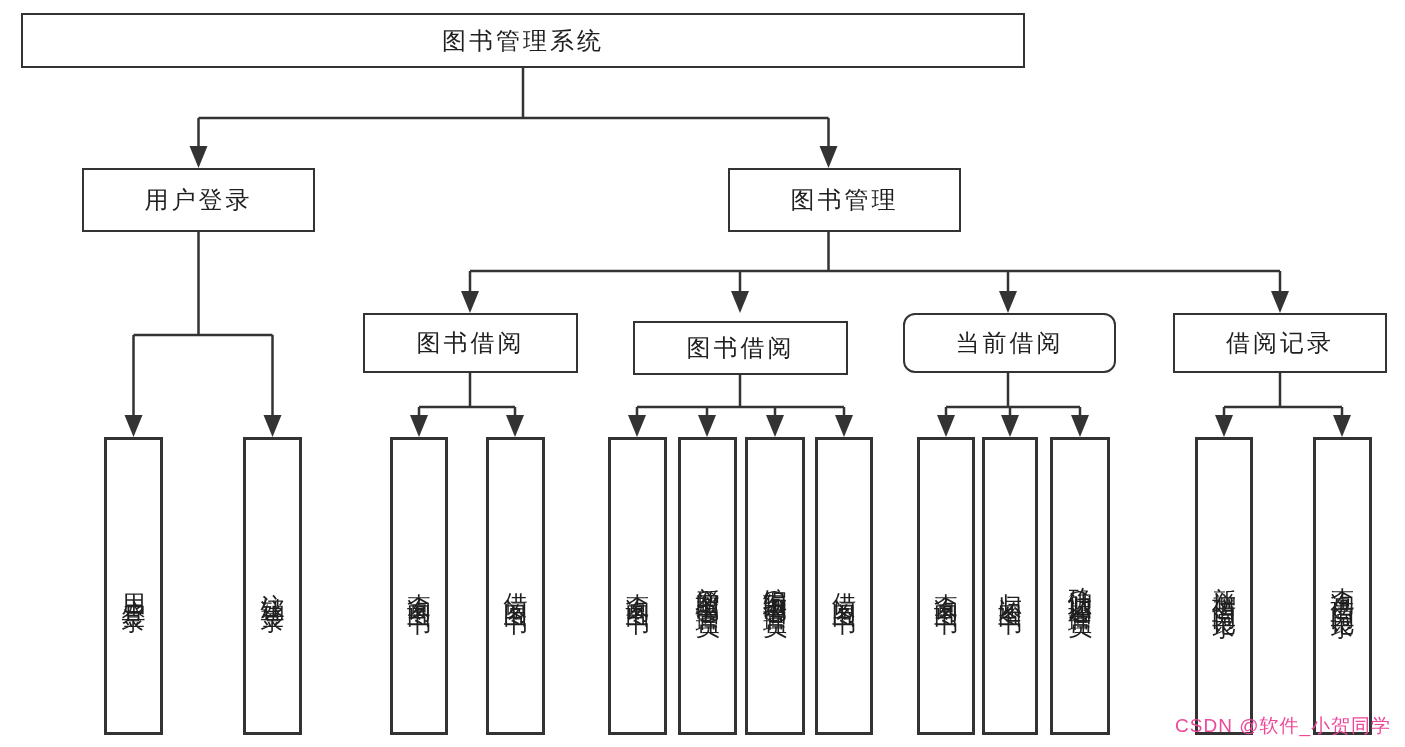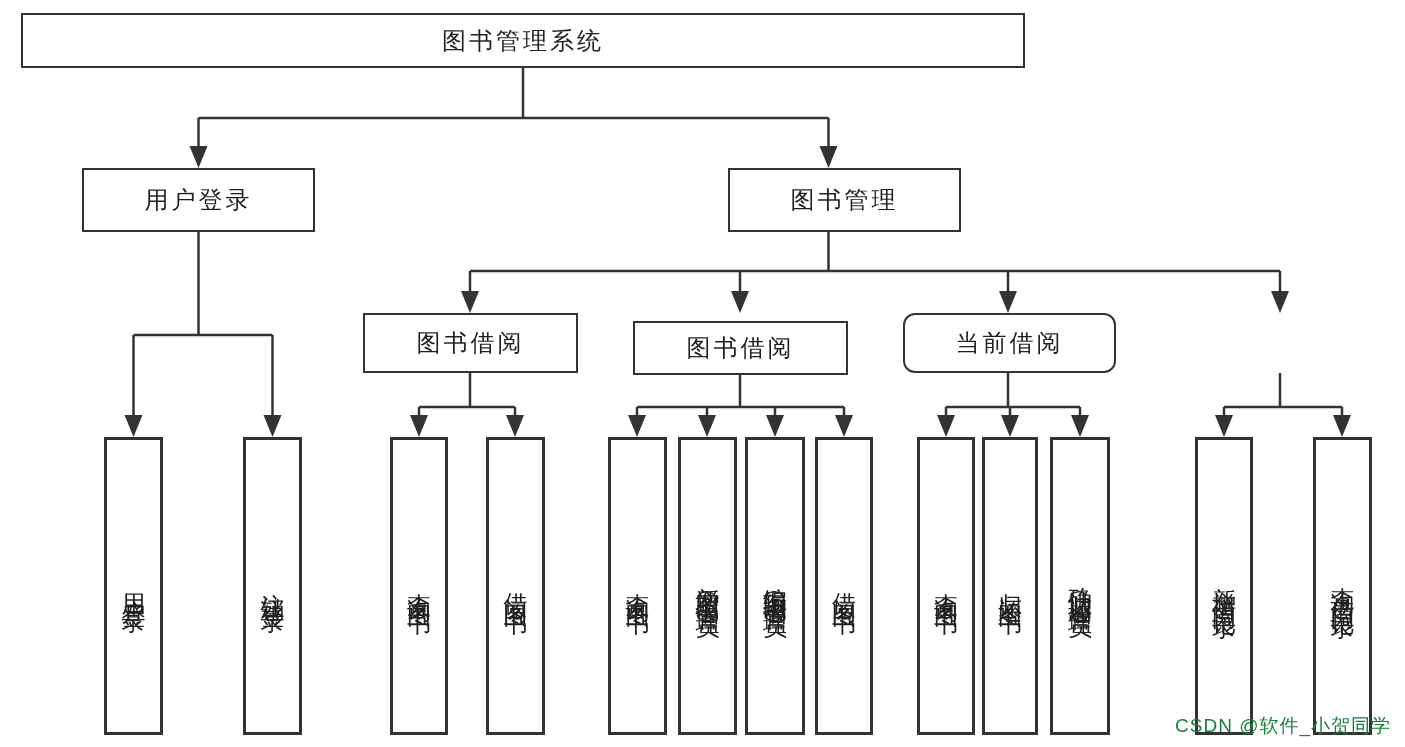--- a/index.html
+++ b/index.html
@@ -36,21 +36,21 @@
     letter-spacing:6px;
     white-space:nowrap;
   }
   .vbox .lbl.long { letter-spacing:4px; }
   .watermark {
     position:absolute;
     right:14px;
     bottom:8px;
     font-size:19px;
     letter-spacing:1px;
-    color:#15803d;
+    color:#ec4899;
     z-index:3;
     white-space:nowrap;
   }
 </style>
 </head>
 <body>
 
 <div class="canvas">
 
   <svg class="wires" width="1405" height="747" viewBox="0 0 1405 747">
@@ -106,20 +106,23 @@
 
   <div class="box" style="left:363px; top:313px; width:215px; height:60px;">
     <span class="lbl">图书借阅</span>
   </div>
   <div class="box" style="left:633px; top:313px; width:215px; height:54px;margin-top:8px;">
     <span class="lbl">图书借阅</span>
   </div>
   <div class="box" style="left:903px; top:313px; width:213px; height:60px;border-radius:12px;">
     <span class="lbl">当前借阅</span>
   </div>
+  <div class="box" style="left:1173px; top:313px; width:214px; height:60px;">
+    <span class="lbl">借阅记录</span>
+  </div>
 
   <div class="box vbox" style="left:104px; top:437px; width:59px; height:298px;">
     <span class="lbl">用户登录</span>
   </div>
   <div class="box vbox" style="left:243px; top:437px; width:59px; height:298px;">
     <span class="lbl">注销登录</span>
   </div>
 
   <div class="box vbox" style="left:390px; top:437px; width:58px; height:298px;">
     <span class="lbl">查询图书</span>

